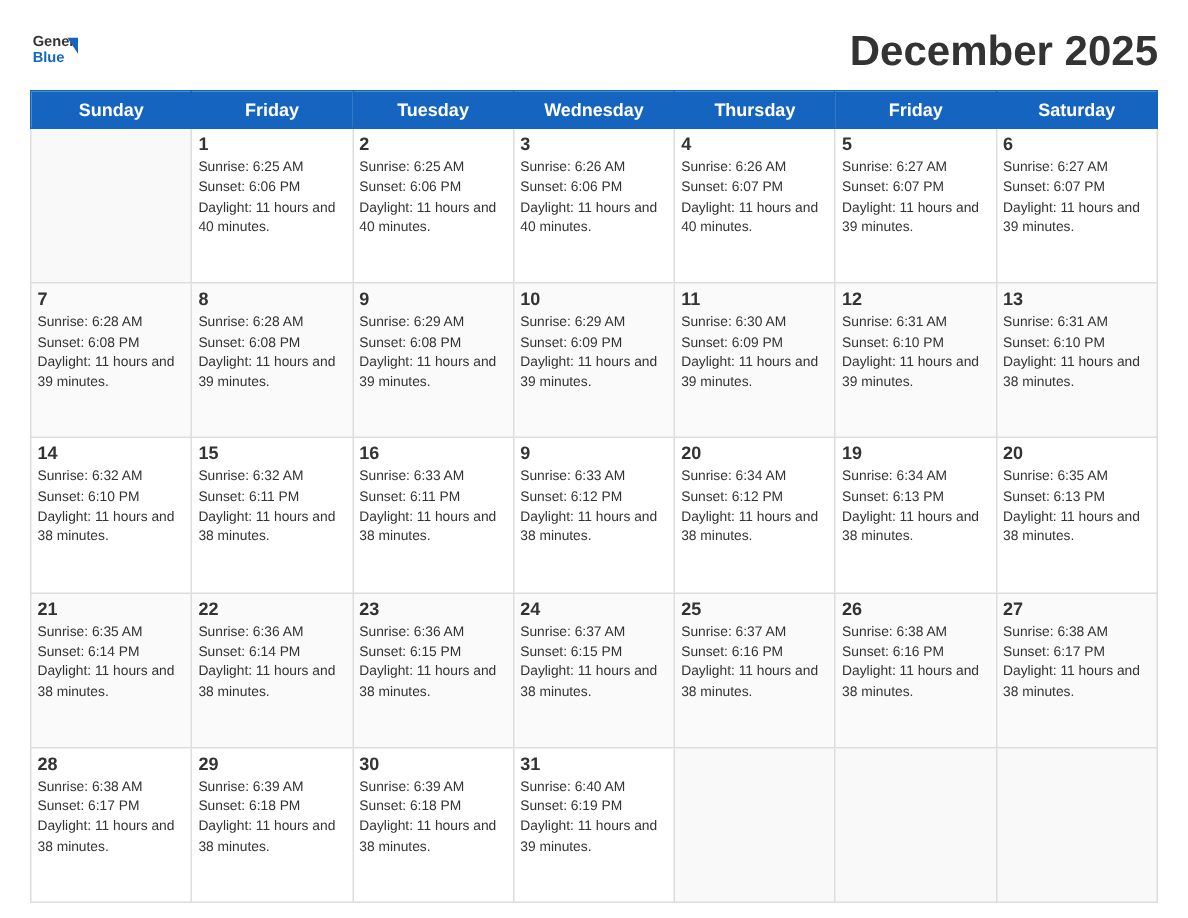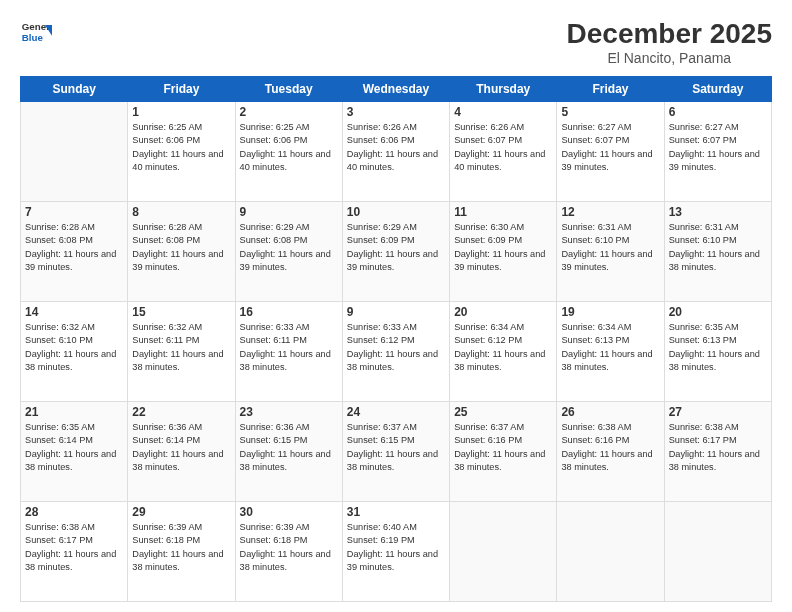--- a/index.html
+++ b/index.html
@@ -26,21 +26,21 @@
     .logo {
       display: flex;
       align-items: center;
       gap: 4px;
     }
     .logo-icon {
       width: 32px;
       height: 32px;
     }
     .title-block {
-      text-align: center;
+      text-align: right;
     }
     .title-month {
       font-size: 28px;
       font-weight: bold;
       color: #333;
     }
     .title-location {
       font-size: 14px;
       color: #555;
     }
@@ -94,21 +94,20 @@
     <div class="logo">
       <svg class="logo-icon" viewBox="0 0 36 36">
         <rect x="0" y="0" width="36" height="36" fill="white"></rect>
         <text x="2" y="14" font-size="11" font-weight="bold" fill="#333" font-family="Arial">General</text>
         <text x="2" y="26" font-size="11" font-weight="bold" fill="#1565c0" font-family="Arial">Blue</text>
         <polygon points="28,8 36,8 36,20" fill="#1565c0"></polygon>
       </svg>
     </div>
     <div class="title-block">
       <div class="title-month">December 2025</div>
-      <div class="title-location">El Nancito, Panama</div>
     </div>
   </div>
 
   <table class="calendar">
     <thead>
       <tr>
       <th>Sunday</th>
           <th>Friday</th>
           <th>Tuesday</th>
           <th>Wednesday</th>

